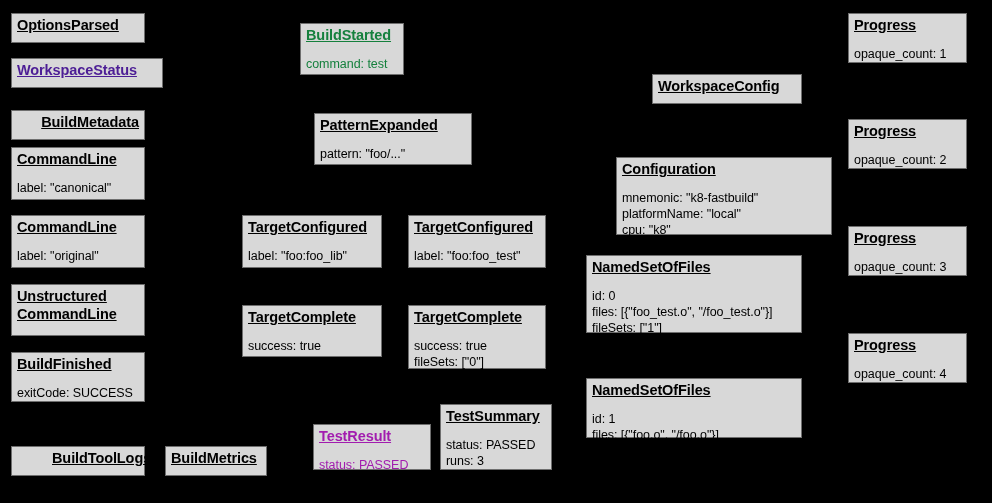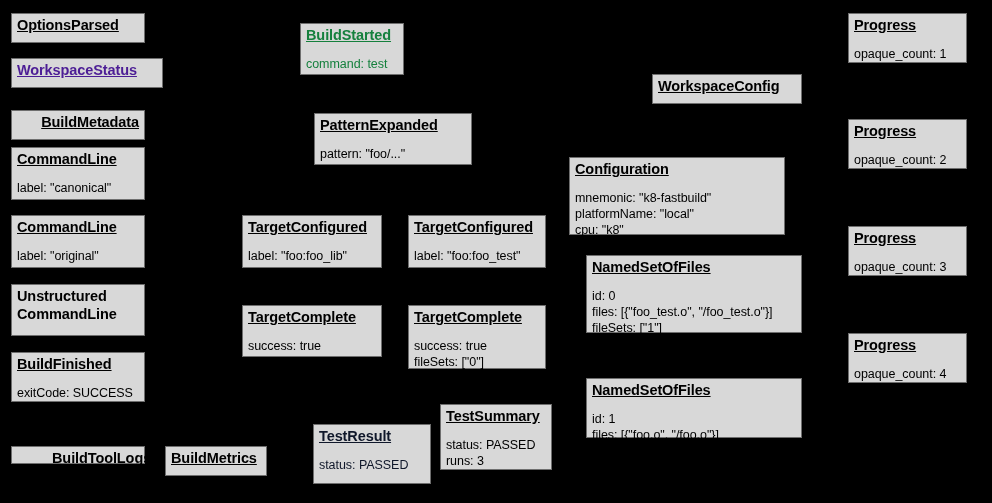--- a/index.html
+++ b/index.html
@@ -36,20 +36,21 @@
     letter-spacing: -0.1px;
     margin-bottom: 1px;
   }
   .node-title-block {
     display: block;
   }
   .node-title-line {
     display: block;
     font-size: 14.5px;
     font-weight: bold;
+    text-decoration: underline;
     white-space: nowrap;
     letter-spacing: -0.1px;
     line-height: 1.22;
   }
   .node-fields {
     display: block;
     margin-top: 12px;
   }
   .node-field {
     display: block;
@@ -78,50 +79,50 @@
       </span></div>
     <div class="node title-only" style="left: 11px; top: 284px; width: 134px; height: 52px; background: rgb(216, 216, 216); border-color: rgb(110, 110, 110); color: rgb(0, 0, 0);">
       <span class="node-title node-title-block" style="text-decoration: none;">
         <span class="node-title-line">Unstructured</span>
         <span class="node-title-line">CommandLine</span>
       </span>
     </div>
     <div class="node" style="left: 11px; top: 352px; width: 134px; height: 50px; background: rgb(216, 216, 216); border-color: rgb(110, 110, 110); color: rgb(0, 0, 0);"><span class="node-title">BuildFinished</span><span class="node-fields">
         <span class="node-field">exitCode: SUCCESS</span>
       </span></div>
-    <div class="node title-only" style="left: 11px; top: 446px; width: 134px; height: 18px; background: rgb(216, 216, 216); border-color: rgb(110, 110, 110); color: rgb(0, 0, 0); padding-left: 40px;"><span class="node-title">BuildToolLogs</span></div>
+    <div class="node title-only" style="left: 11px; top: 446px; width: 134px; height: 30px; background: rgb(216, 216, 216); border-color: rgb(110, 110, 110); color: rgb(0, 0, 0); padding-left: 40px;"><span class="node-title">BuildToolLogs</span></div>
     <div class="node title-only" style="left: 165px; top: 446px; width: 102px; height: 30px; background: rgb(216, 216, 216); border-color: rgb(110, 110, 110); color: rgb(0, 0, 0);"><span class="node-title">BuildMetrics</span></div>
     <div class="node" style="left: 300px; top: 23px; width: 104px; height: 52px; background: rgb(216, 216, 216); border-color: rgb(110, 110, 110); color: #15803d;"><span class="node-title">BuildStarted</span><span class="node-fields">
         <span class="node-field">command: test</span>
       </span></div>
     <div class="node" style="left: 314px; top: 113px; width: 158px; height: 52px; background: rgb(216, 216, 216); border-color: rgb(110, 110, 110); color: rgb(0, 0, 0);"><span class="node-title">PatternExpanded</span><span class="node-fields">
         <span class="node-field">pattern: "foo/..."</span>
       </span></div>
     <div class="node" style="left: 242px; top: 215px; width: 140px; height: 53px; background: rgb(216, 216, 216); border-color: rgb(110, 110, 110); color: rgb(0, 0, 0);"><span class="node-title">TargetConfigured</span><span class="node-fields">
         <span class="node-field">label: "foo:foo_lib"</span>
       </span></div>
     <div class="node" style="left: 408px; top: 215px; width: 138px; height: 53px; background: rgb(216, 216, 216); border-color: rgb(110, 110, 110); color: rgb(0, 0, 0);"><span class="node-title">TargetConfigured</span><span class="node-fields">
         <span class="node-field">label: "foo:foo_test"</span>
       </span></div>
     <div class="node" style="left: 242px; top: 305px; width: 140px; height: 52px; background: rgb(216, 216, 216); border-color: rgb(110, 110, 110); color: rgb(0, 0, 0);"><span class="node-title">TargetComplete</span><span class="node-fields">
         <span class="node-field">success: true</span>
       </span></div>
     <div class="node" style="left: 408px; top: 305px; width: 138px; height: 64px; background: rgb(216, 216, 216); border-color: rgb(110, 110, 110); color: rgb(0, 0, 0);"><span class="node-title">TargetComplete</span><span class="node-fields">
         <span class="node-field">success: true</span>
         <span class="node-field">fileSets: ["0"]</span>
       </span></div>
-    <div class="node" style="left: 313px; top: 424px; width: 118px; height: 60px; background: rgb(216, 216, 216); border-color: rgb(110, 110, 110); color: #0f172a;"><span class="node-title">TestResult</span><span class="node-fields">
+    <div class="node" style="left: 313px; top: 424px; width: 118px; height: 46px; background: rgb(216, 216, 216); border-color: rgb(110, 110, 110); color: #a21caf;"><span class="node-title">TestResult</span><span class="node-fields">
         <span class="node-field">status: PASSED</span>
       </span></div>
     <div class="node" style="left: 440px; top: 404px; width: 112px; height: 66px; background: rgb(216, 216, 216); border-color: rgb(110, 110, 110); color: rgb(0, 0, 0);"><span class="node-title">TestSummary</span><span class="node-fields">
         <span class="node-field">status: PASSED</span>
         <span class="node-field">runs: 3</span>
       </span></div>
     <div class="node title-only" style="left: 652px; top: 74px; width: 150px; height: 30px; background: rgb(216, 216, 216); border-color: rgb(110, 110, 110); color: rgb(0, 0, 0);"><span class="node-title">WorkspaceConfig</span></div>
-    <div class="node" style="left: 569px; top: 157px; width: 216px; height: 78px; background: rgb(216, 216, 216); border-color: rgb(110, 110, 110); color: rgb(0, 0, 0);"><span class="node-title">Configuration</span><span class="node-fields">
+    <div class="node" style="left: 616px; top: 157px; width: 216px; height: 78px; background: rgb(216, 216, 216); border-color: rgb(110, 110, 110); color: rgb(0, 0, 0);"><span class="node-title">Configuration</span><span class="node-fields">
         <span class="node-field">mnemonic: "k8-fastbuild"</span>
         <span class="node-field">platformName: "local"</span>
         <span class="node-field">cpu: "k8"</span>
       </span></div>
     <div class="node" style="left: 586px; top: 255px; width: 216px; height: 78px; background: rgb(216, 216, 216); border-color: rgb(110, 110, 110); color: rgb(0, 0, 0);"><span class="node-title">NamedSetOfFiles</span><span class="node-fields">
         <span class="node-field">id: 0</span>
         <span class="node-field">files: [{"foo_test.o", "/foo_test.o"}]</span>
         <span class="node-field">fileSets: ["1"]</span>
       </span></div>
     <div class="node" style="left: 586px; top: 378px; width: 216px; height: 60px; background: rgb(216, 216, 216); border-color: rgb(110, 110, 110); color: rgb(0, 0, 0);"><span class="node-title">NamedSetOfFiles</span><span class="node-fields">

